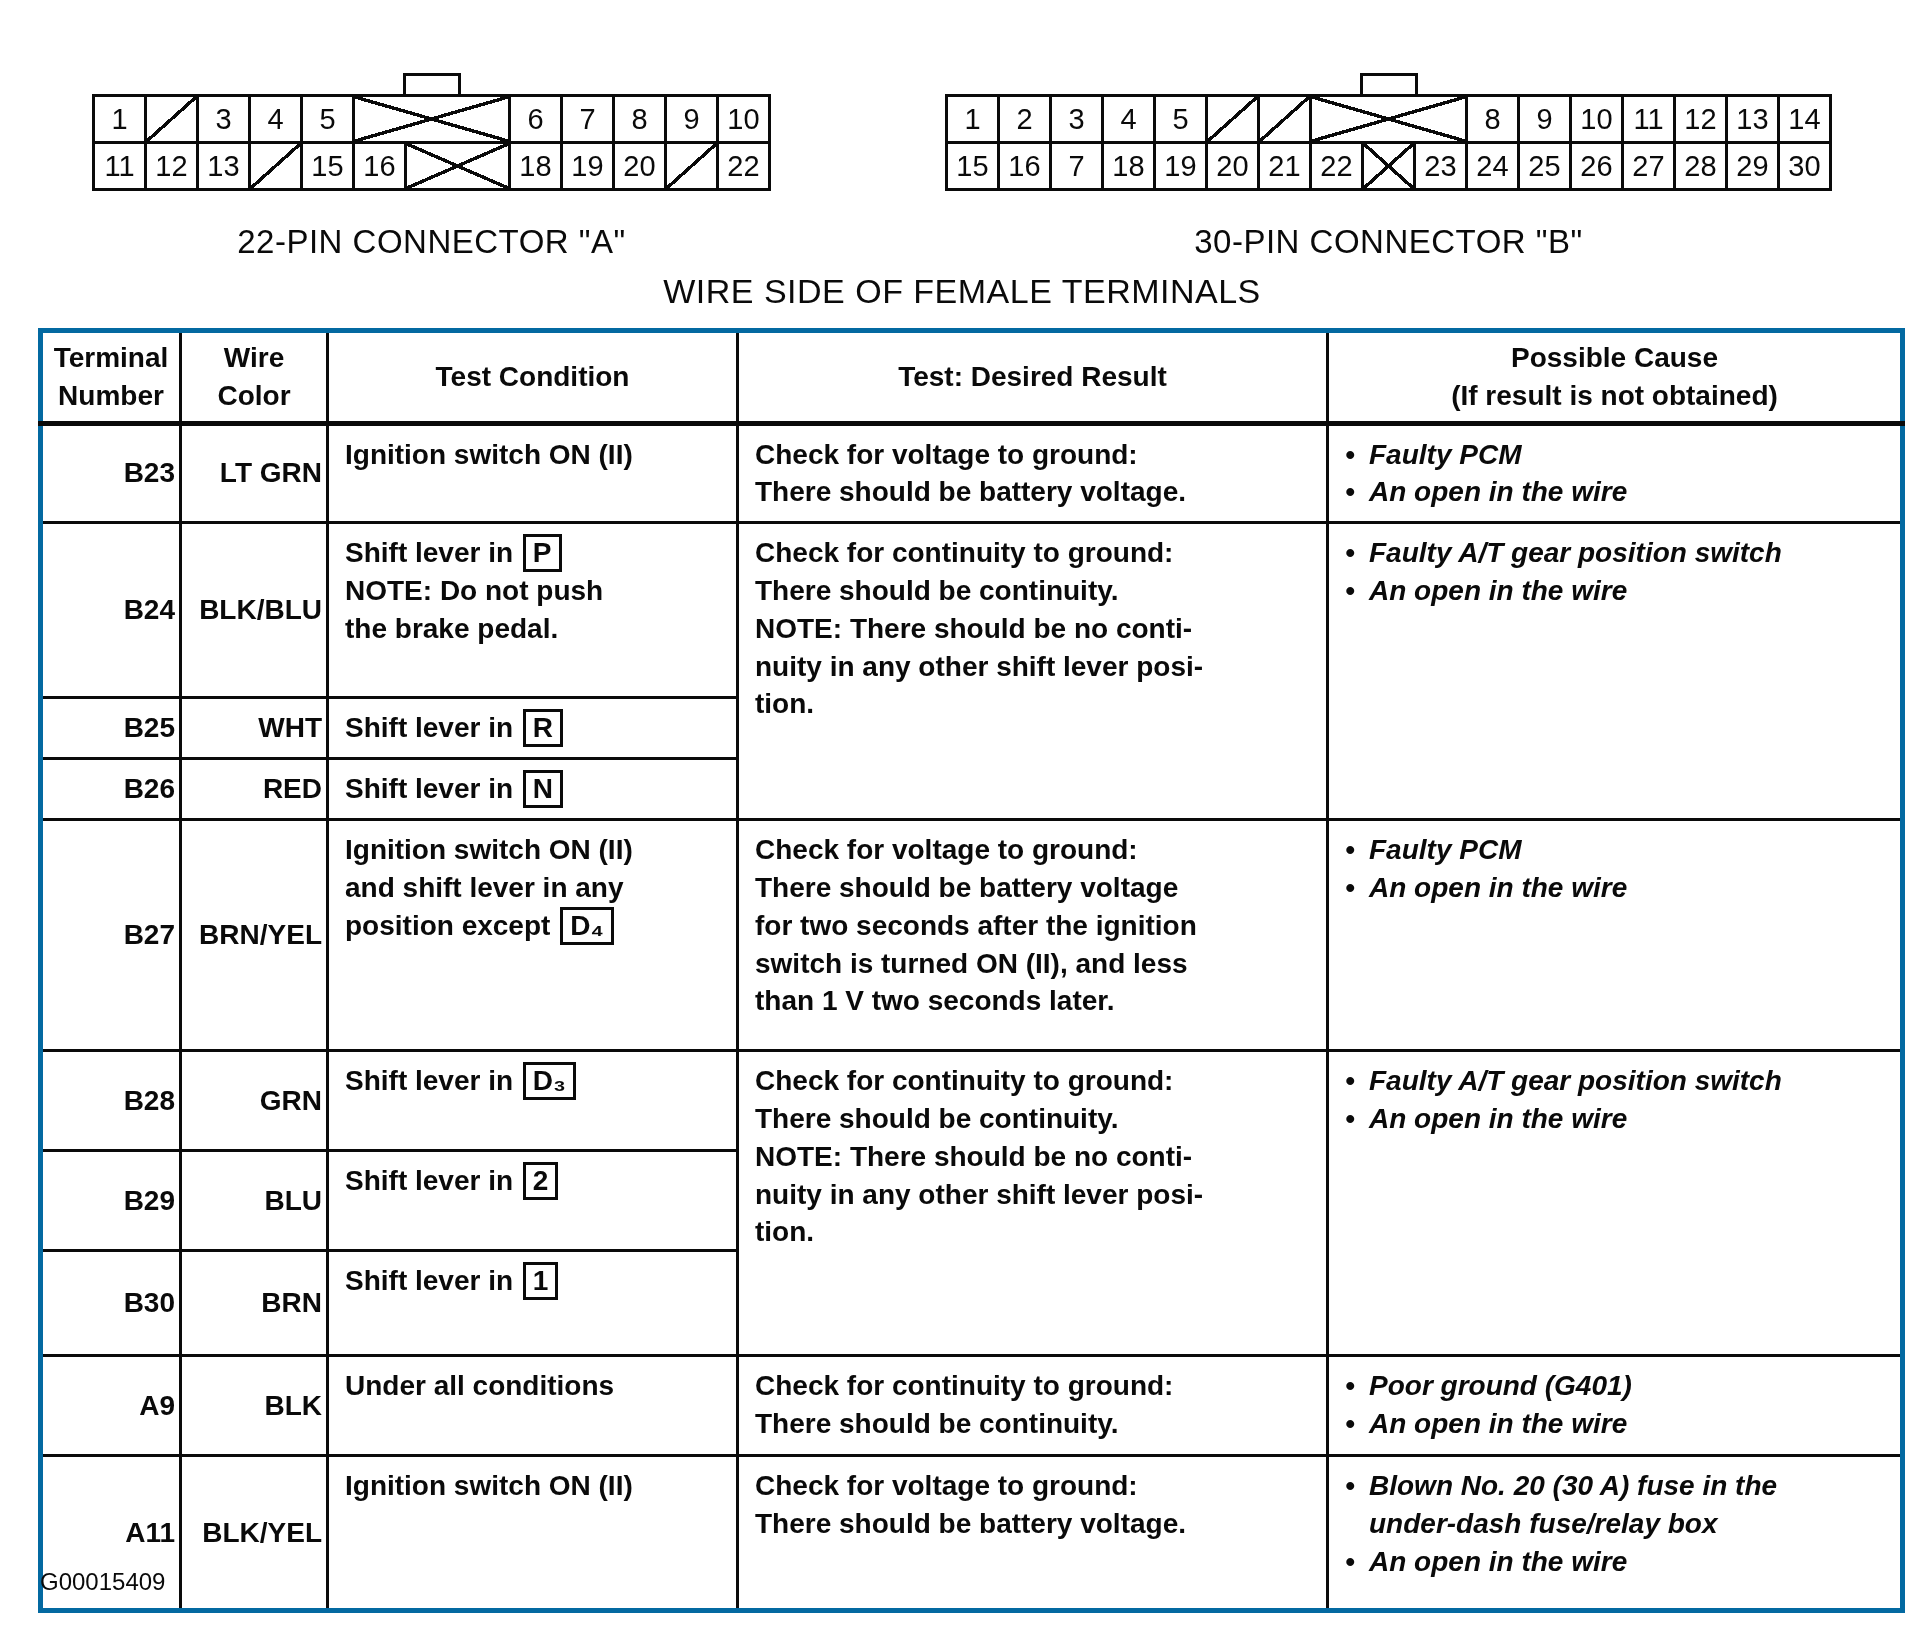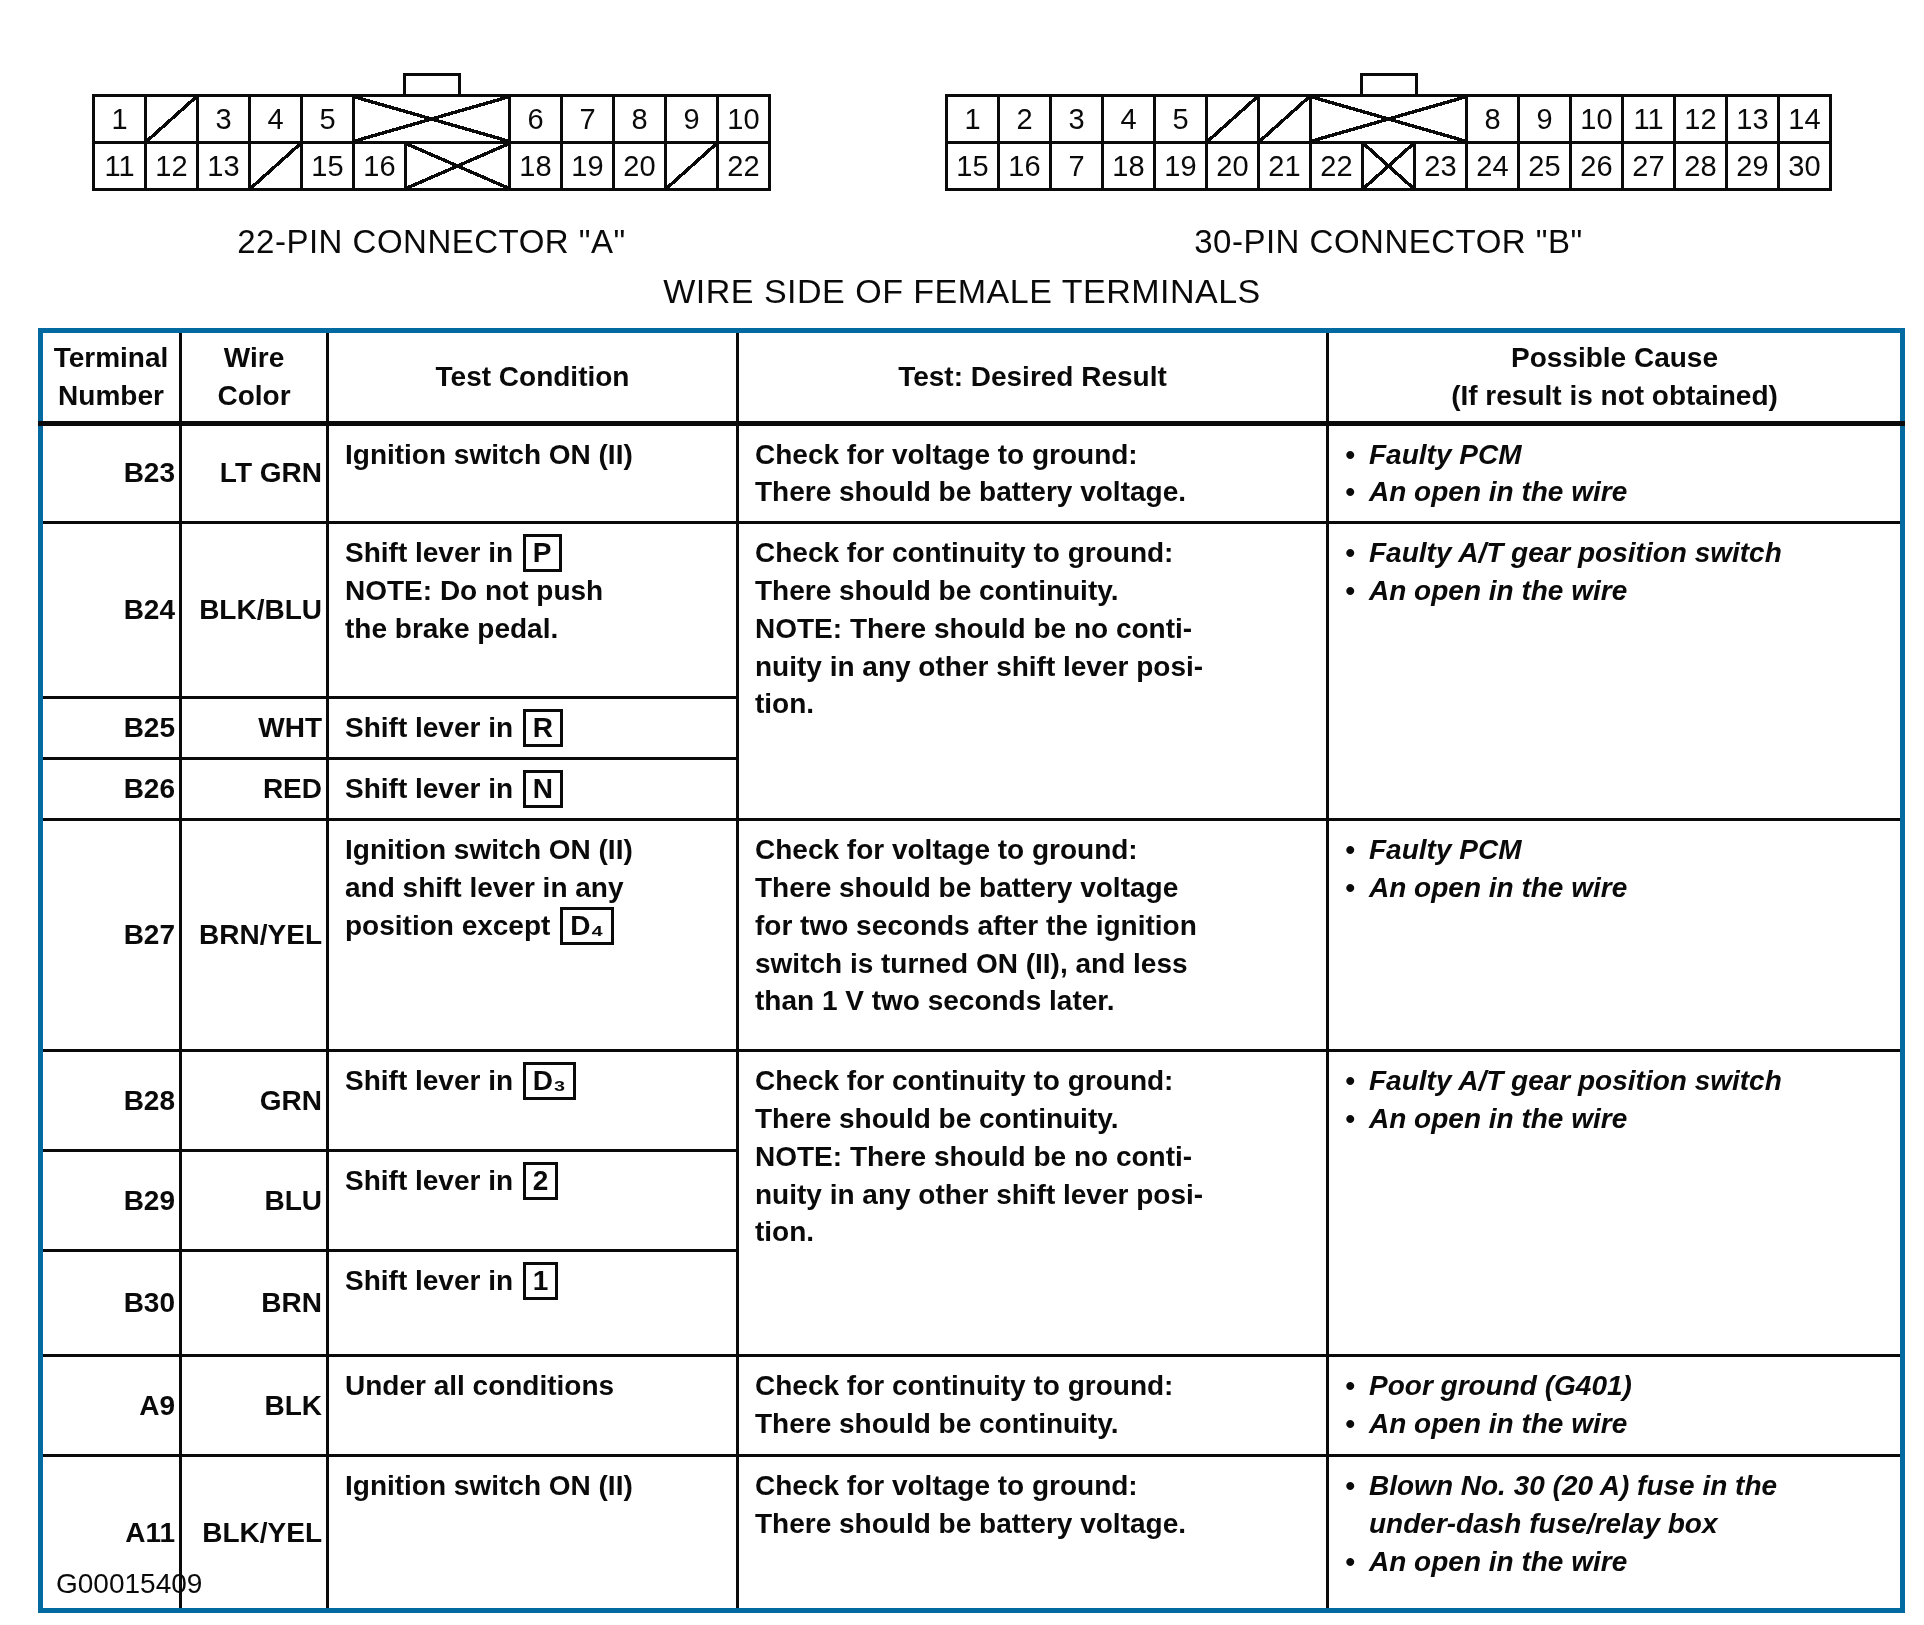--- a/index.html
+++ b/index.html
@@ -78,21 +78,21 @@
   tr.rh-b25 { height:57px; }
   tr.rh-b26 { height:57px; }
   tr.rh-b27 { height:231px; }
   tr.rh-b28 { height:100px; }
   tr.rh-b29 { height:100px; }
   tr.rh-b30 { height:105px; }
   tr.rh-a9  { height:100px; }
   tr.rh-a11 { height:155px; }
 
   
-  #figure-code { position:absolute; left:56px; top:1568px; font-size:28px;text-align:right; }
+  #figure-code { position:absolute; left:40px; top:1568px; font-size:24px;text-align:right; }
 </style>
 </head>
 <body>
 
 <div id="page">
 
   <div class="connector" id="conn-a">
     <div class="tab"></div>
     <div class="prow">
       <div class="pcell">1</div>
@@ -287,21 +287,21 @@
         </td>
       </tr>
 
       <tr class="rh-a11">
         <td class="c-term">A11</td>
         <td class="c-wire">BLK/YEL</td>
         <td class="c-cond">Ignition switch ON (II)</td>
         <td class="c-res">Check for voltage to ground:
 There should be battery voltage.</td>
         <td class="c-cause">
-          <div class="bullet">Blown No. 30 (20 A) fuse in the
+          <div class="bullet">Blown No. 20 (30 A) fuse in the
 under-dash fuse/relay box</div>
           <div class="bullet">An open in the wire</div>
         </td>
       </tr>
 
     </tbody>
   </table>
 
   <div id="figure-code">G00015409</div>
 

